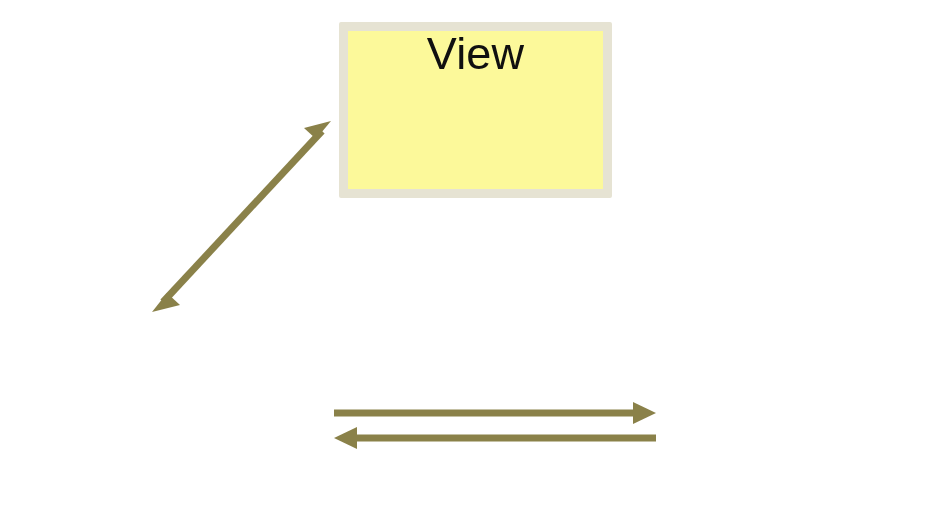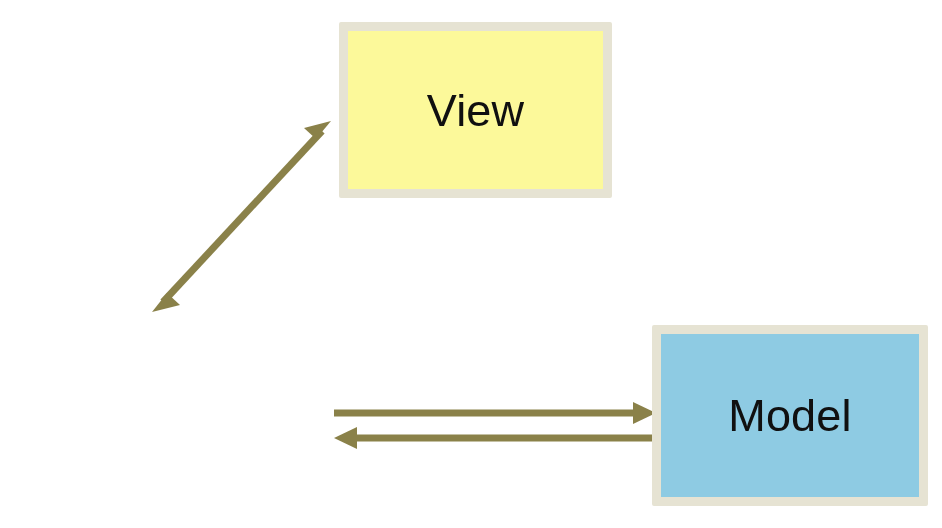--- a/index.html
+++ b/index.html
@@ -13,21 +13,21 @@
     width: 942px;
     height: 528px;
     background: #ffffff;
     overflow: hidden;
     font-family: "Liberation Sans", sans-serif;
   }
   .node {
     position: absolute;
     box-sizing: border-box;
     display: flex;
-    align-items: center;
+    align-items: flex-start;
     justify-content: center;
     border-style: solid;
     border-width: 9px;
     border-color: #e6e3d3;
     border-radius: 2px;
     filter: blur(0.45px);
   }
   .node-label {
     color: #101010;
     font-weight: 400;
@@ -100,17 +100,14 @@
       <line class="edge-path" x1="353" y1="438" x2="656" y2="438" stroke="#8a8149"></line>
       <polygon class="edge-head" points="334,438 357,427 357,449" fill="#8a8149"></polygon>
     </g>
   </svg>
 
   <div class="node" id="node-view" style="left: 339px; top: 22px; width: 273px; height: 176px; background: rgb(252, 249, 154); border-color: rgb(230, 227, 211);">
     <span class="node-label" style="color: rgb(16, 16, 16);">View</span>
   </div>
 
 
-  <div class="node" id="node-model" style="left: 652px; top: 325px; width: 276px; height: 181px; background: rgb(142, 203, 227); border-color: rgb(230, 227, 211);">
-    <span class="node-label" style="color: rgb(16, 16, 16);">Model</span>
-  </div>
 
 </div>
 
 </body></html>

